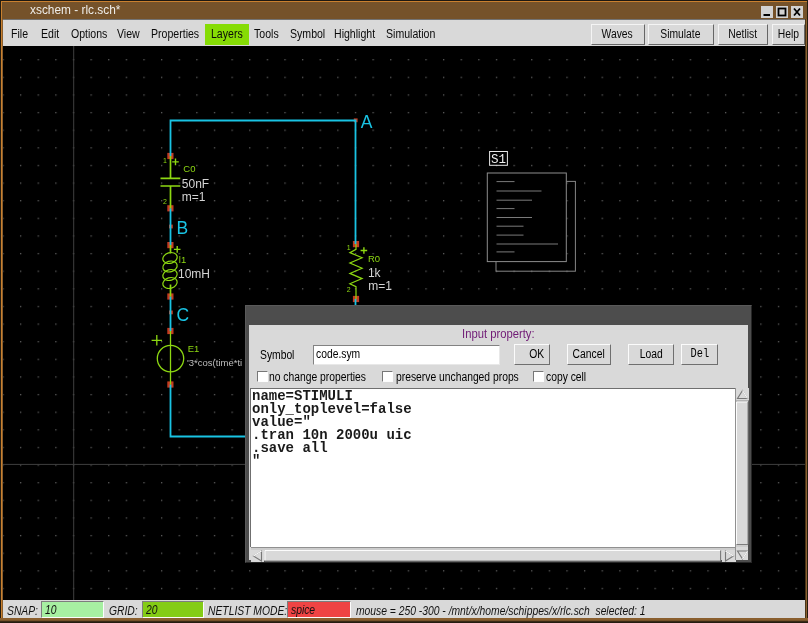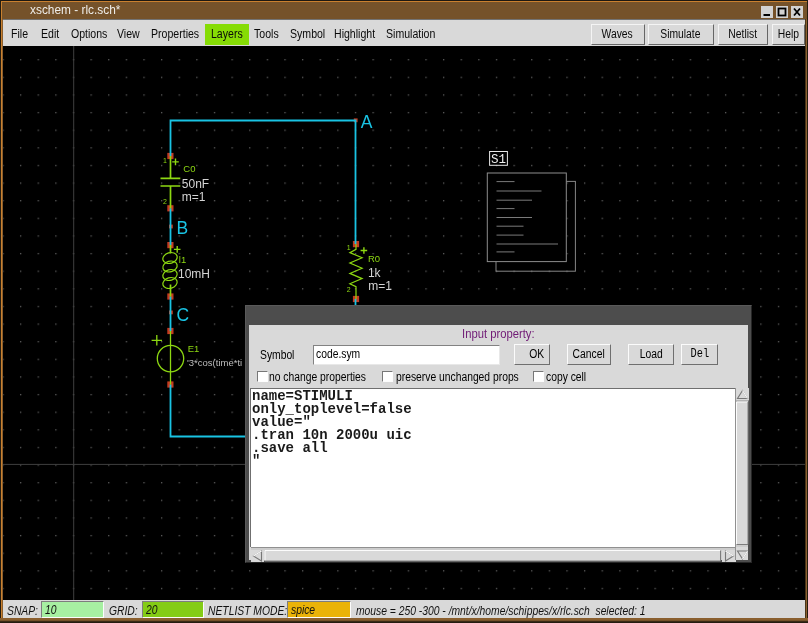--- a/index.html
+++ b/index.html
@@ -196,21 +196,21 @@
       <line x1="496.5" y1="251.9" x2="514.5" y2="251.9"></line>
     </g>
   </svg>
   </div>
   <div id="status" class="abs">
     <div class="slabel" style="left:4px">SNAP:</div>
     <div class="sfield" style="left:38px;width:63px;background:#a7f0a2;"><span class="lx">10</span></div>
     <div class="slabel" style="left:105.5px">GRID:</div>
     <div class="sfield" style="left:138.5px;width:62px;background:#84cc16;"><span class="lx">20</span></div>
     <div class="slabel" style="left:205px">NETLIST MODE:</div>
-    <div class="sfield" style="left:284px;width:63.5px;background:#eab308;"><span class="lx">spice</span></div>
+    <div class="sfield" style="left:284px;width:63.5px;background:#ef4444;"><span class="lx">spice</span></div>
     <div class="slabel" style="left:352.5px">mouse = 250 -300 - /mnt/x/home/schippes/x/rlc.sch&nbsp; selected: 1</div>
   </div>
   <div id="bleft" class="abs"></div>
   <div id="bright" class="abs"></div>
   <div id="bbottom" class="abs"></div>
   <div id="dlg" class="abs">
     <div id="dlg-body" class="abs">
 
       <div class="abs" style="left:0;top:2.5px;width:499px;text-align:center;font-size:12.5px;color:#701a75;"><span class="cx" style="transform:scaleX(0.9)">Input property:</span></div>
       <div class="abs" style="left:10.5px;top:23.5px;font-size:12px;color:#000;"><span class="lx">Symbol</span></div>

